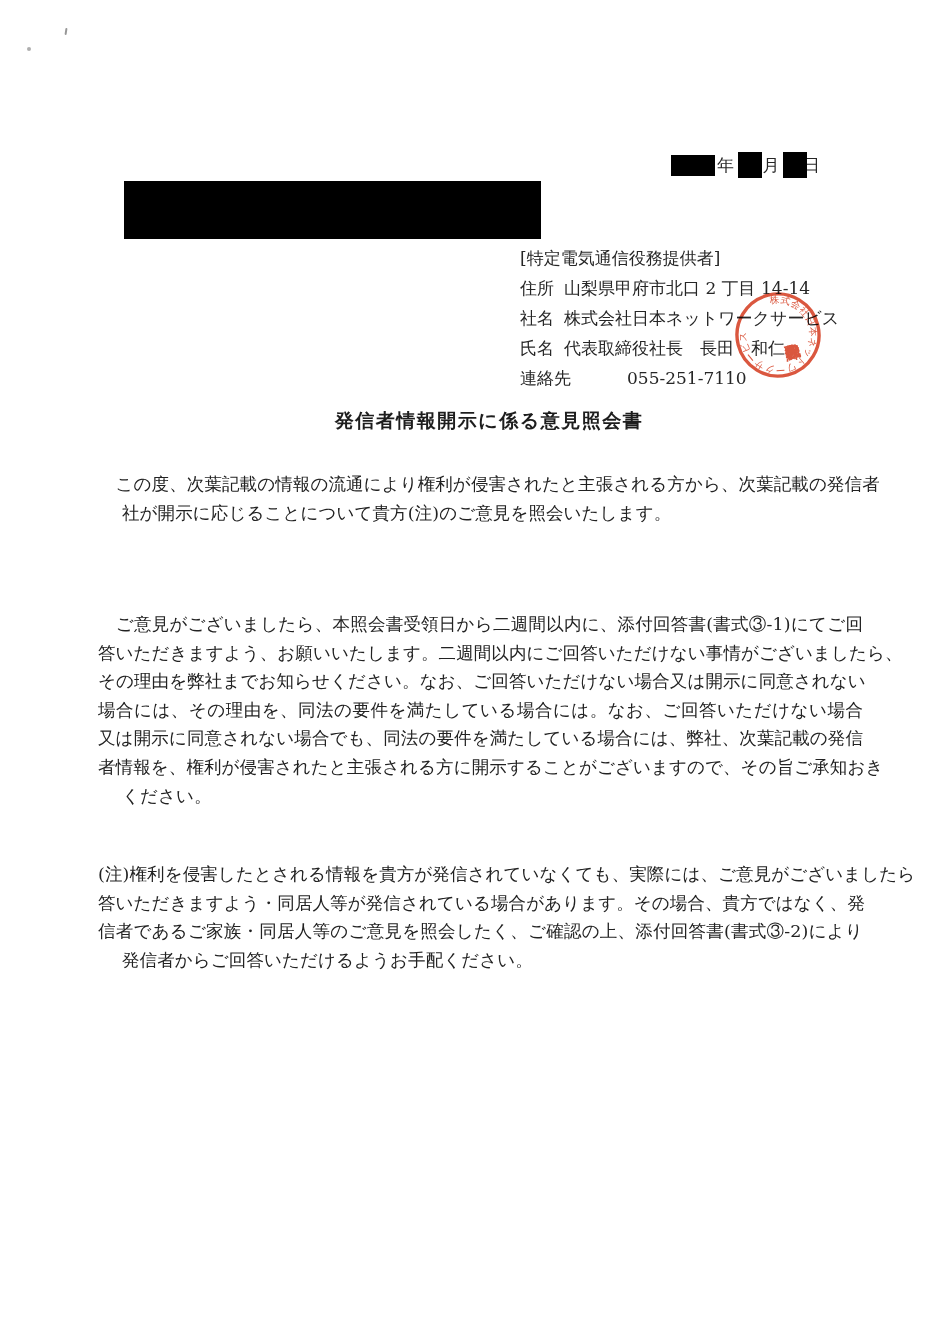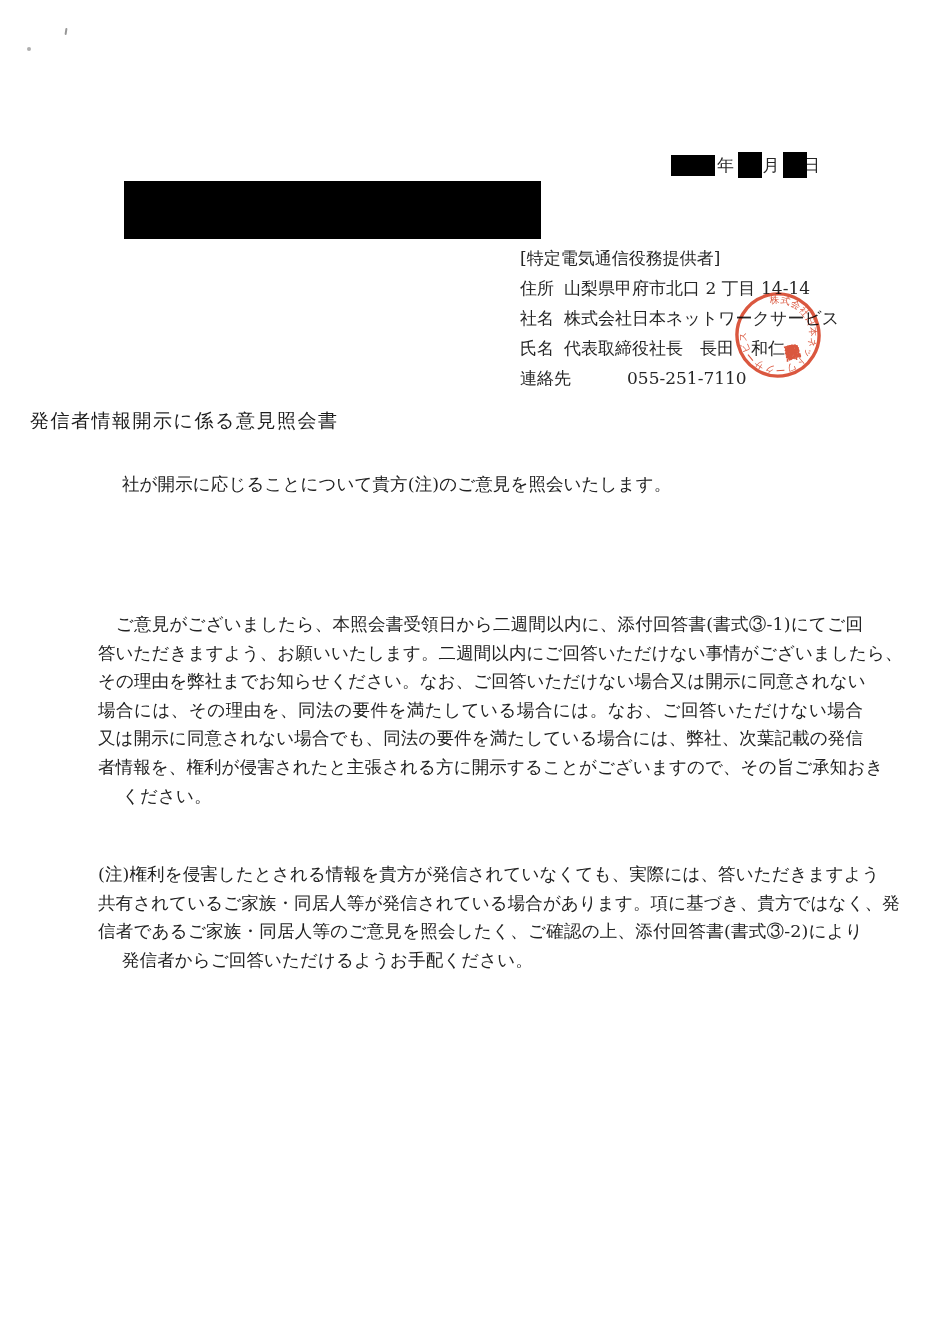--- a/index.html
+++ b/index.html
@@ -76,21 +76,22 @@
     writing-mode: vertical-rl; text-orientation: upright;
     height: 52px; width: 38px;
     font-size: 15px; line-height: 18px;
     color: #d6452a; font-weight: bold;
     text-align: center;
   }
 
   
   .doc-title {
     position: absolute; left: 30px; right: 0; top: 408px;
-    font-size: 19px; font-weight: normal; letter-spacing: 1.5px;
+    text-align: center;
+    font-size: 19px; font-weight: bold; letter-spacing: 1.5px;
     color: #1d1d1d;
   }
 
   
   .para {
     position: absolute; left: 98px; width: 765px;
     font-size: 17.5px; color: #222;
     letter-spacing: .1px;
   }
   .para-1 { top: 472px; }
@@ -155,33 +156,34 @@
       <text class="seal-ring-text">
         <textPath href="#sealRingPath">株式会社日本ネットワークサービス</textPath>
       </text>
     </svg>
     <div class="seal-center">代表取締役印</div>
   </div>
 
   <div class="doc-title">発信者情報開示に係る意見照会書</div>
 
   <div class="para para-1">
+    <div class="line">　この度、次葉記載の情報の流通により権利が侵害されたと主張される方から、次葉記載の発信者</div>
     <div class="line short">社が開示に応じることについて貴方(注)のご意見を照会いたします。</div>
   </div>
 
   <div class="para para-2">
     <div class="line">　ご意見がございましたら、本照会書受領日から二週間以内に、添付回答書(書式③-1)にてご回</div>
     <div class="line">答いただきますよう、お願いいたします。二週間以内にご回答いただけない事情がございましたら、</div>
     <div class="line">その理由を弊社までお知らせください。なお、ご回答いただけない場合又は開示に同意されない</div>
     <div class="line">場合には、その理由を、同法の要件を満たしている場合には。なお、ご回答いただけない場合</div>
     <div class="line">又は開示に同意されない場合でも、同法の要件を満たしている場合には、弊社、次葉記載の発信</div>
     <div class="line">者情報を、権利が侵害されたと主張される方に開示することがございますので、その旨ご承知おき</div>
     <div class="line short">ください。</div>
   </div>
 
   <div class="para para-note">
-    <div class="line">(注)権利を侵害したとされる情報を貴方が発信されていなくても、実際には、答いただきますよう</div>
-    <div class="line">共有されているご家族・同居人等が発信されている場合があります。項に基づき、貴方ではなく、発</div>
+    <div class="line">(注)権利を侵害したとされる情報を貴方が発信されていなくても、実際には、ご意見がございましたら</div>
+    <div class="line">答いただきますよう・同居人等が発信されている場合があります。その場合、貴方ではなく、発</div>
     <div class="line">信者であるご家族・同居人等のご意見を照会したく、ご確認の上、添付回答書(書式③-2)により</div>
     <div class="line short">発信者からご回答いただけるようお手配ください。</div>
   </div>
 
 </div>
 
 </body></html>

